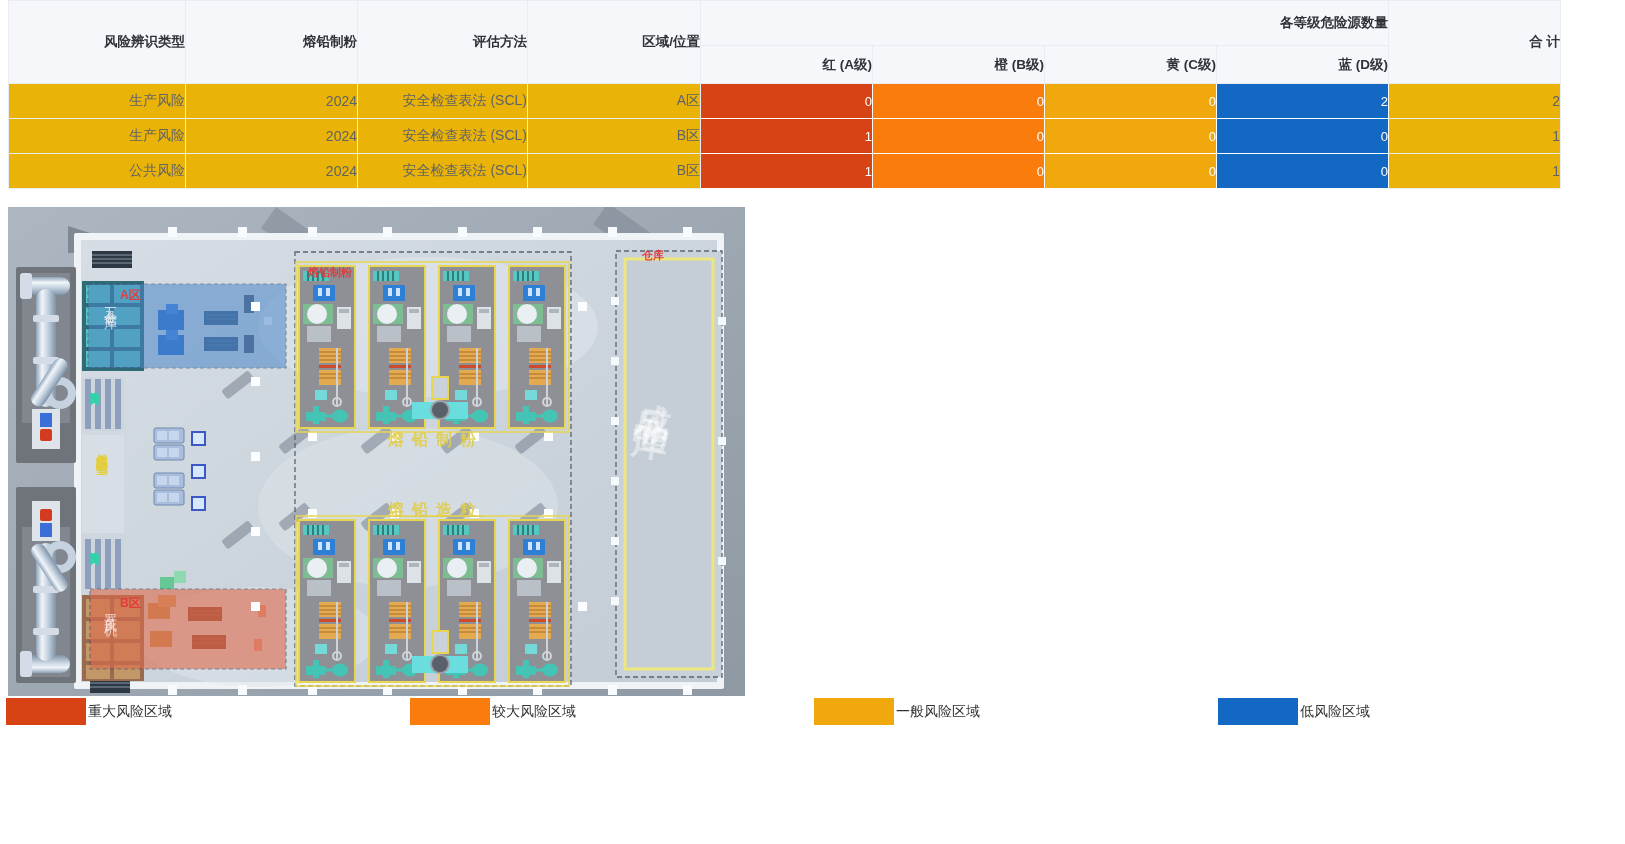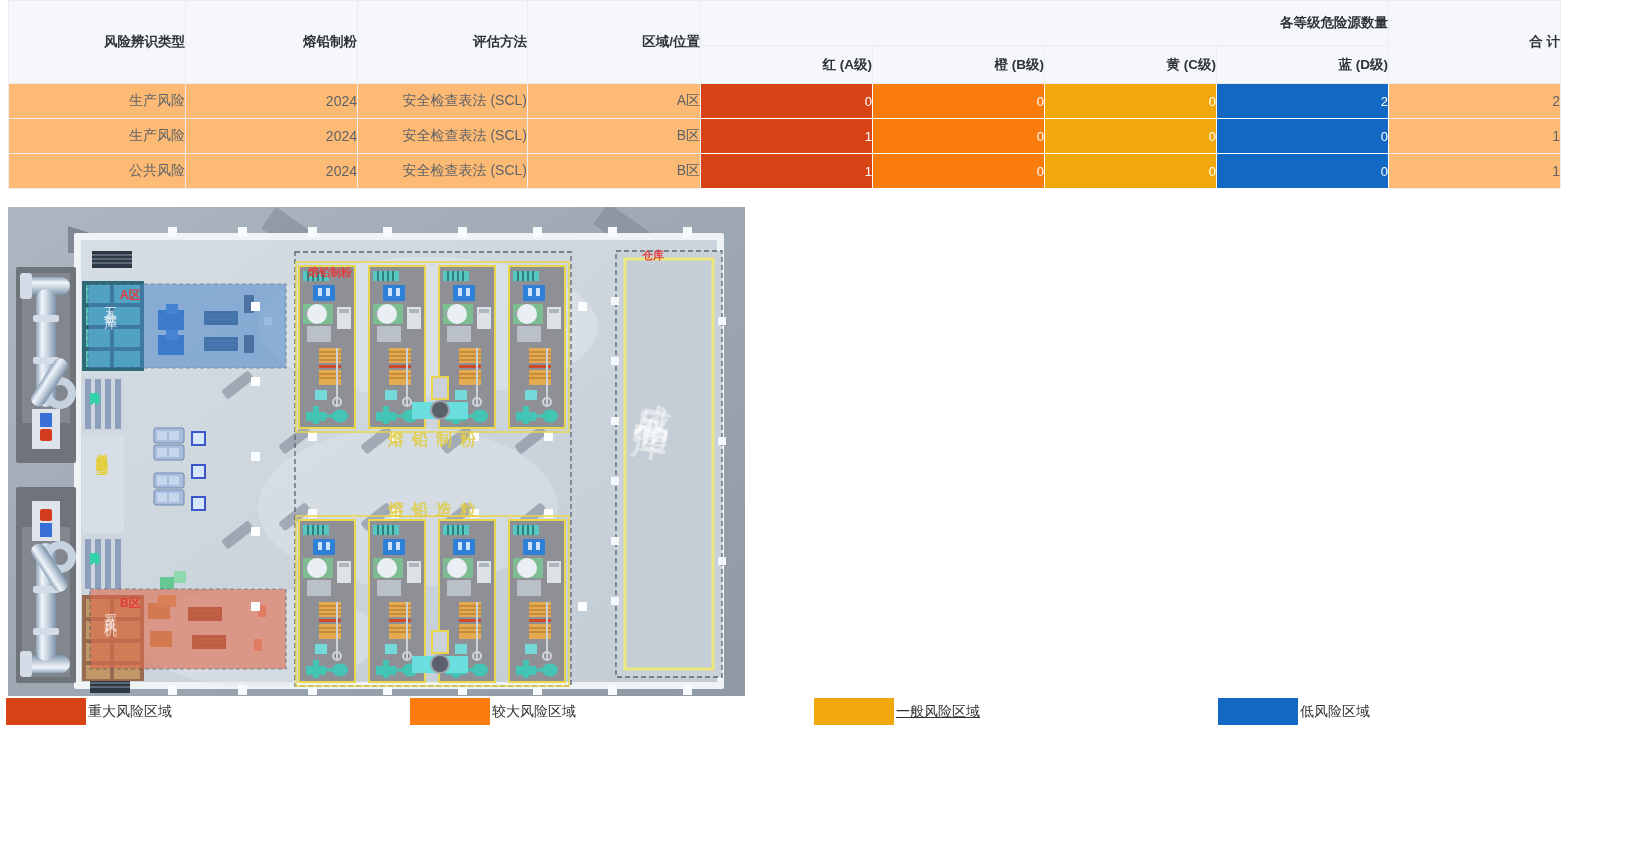--- a/index.html
+++ b/index.html
@@ -10,21 +10,21 @@
   .sec-title{display:flex;align-items:center;margin:9px 0 14px 8px;height:19px;}
   .sec-title .bar{width:4px;height:16px;background:#2d7ff7;margin-right:7px;}
   .sec-title .txt{font-size:15px;font-weight:bold;color:#1f2329;letter-spacing:.5px;}
 
   
   table.risk{border-collapse:collapse;table-layout:fixed;width:1552px;margin-left:8px;}
   table.risk th,table.risk td{border:1px solid #e9edf2;text-align:right;padding:0;overflow:hidden;}
   table.risk thead th{background:#f5f7fa;color:#2f3338;font-weight:600;font-size:13.5px;}
   table.risk thead tr.r1 th{height:44px;}
   table.risk thead tr.r2 th{height:37px;}
-  table.risk tbody td{height:34px;font-size:14px;color:#5f6368;background:#fdba74;}
+  table.risk tbody td{height:34px;font-size:14px;color:#5f6368;background:#eab308;}
   table.risk td.colored{color:#fff;border:1px solid #fff;font-size:13px;}
 
   
   .plan{position:relative;width:737px;height:489px;margin:18px 0 0 8px;overflow:hidden;}
   .plan svg{display:block;}
   .lbl{position:absolute;pointer-events:none;line-height:1.15;white-space:nowrap;}
   .lbl.vert{writing-mode:vertical-rl;text-orientation:upright;}
   .lbl-red{color:#e23c3c;font-size:11px;font-weight:bold;}
   .lbl-zone{color:#e23c3c;font-size:12px;font-weight:bold;}
   .lbl-white{color:rgba(235,243,248,.82);font-size:13px;letter-spacing:3px;}
@@ -420,21 +420,21 @@
 
   <div class="legend">
     <div class="legend-item" style="left:6px;">
       <span class="legend-swatch" style="background-color: rgb(216, 67, 21);"></span>
       <span class="legend-label">重大风险区域</span>
     </div>
     <div class="legend-item" style="left:410px;">
       <span class="legend-swatch" style="background-color: rgb(249, 124, 13);"></span>
       <span class="legend-label">较大风险区域</span>
     </div>
-    <div class="legend-item" style="left:814px;text-decoration:underline;">
+    <div class="legend-item" style="left:814px;">
       <span class="legend-swatch" style="background-color: rgb(240, 168, 13);"></span>
       <span class="legend-label">一般风险区域</span>
     </div>
     <div class="legend-item" style="left:1218px;">
       <span class="legend-swatch" style="background-color: rgb(18, 104, 195);"></span>
       <span class="legend-label">低风险区域</span>
     </div>
   </div>
 
 </div>

